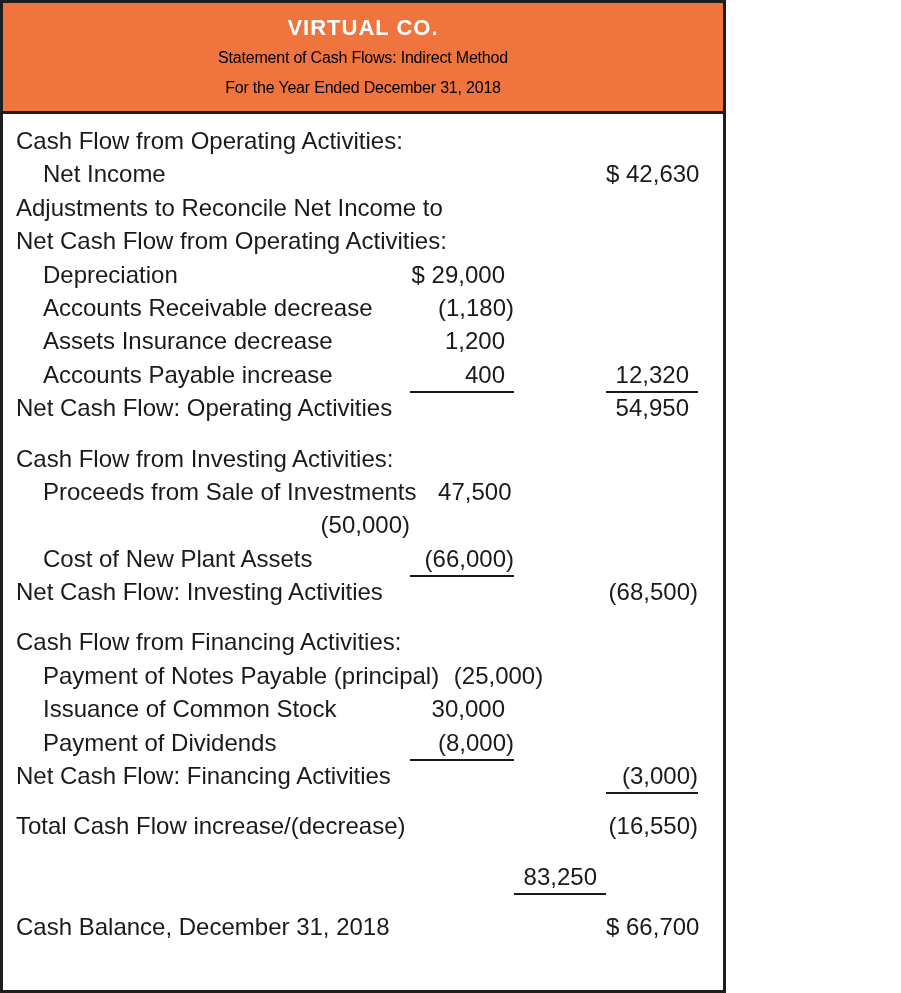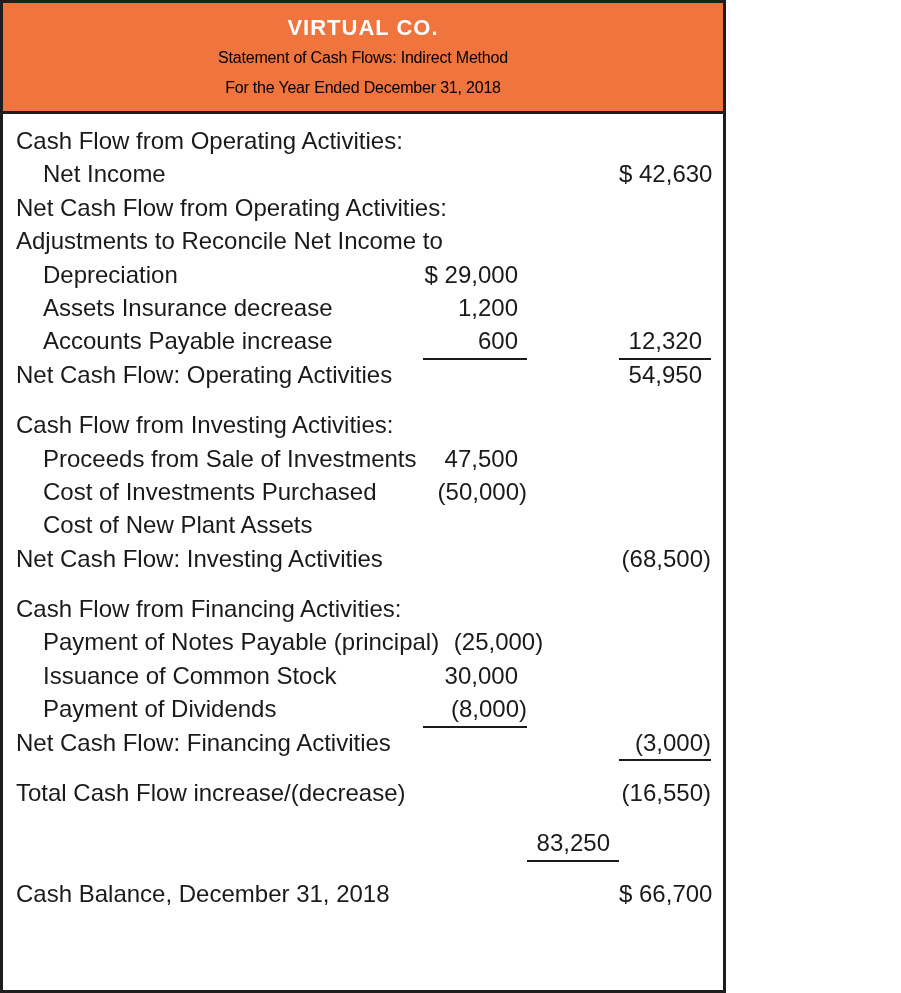--- a/index.html
+++ b/index.html
@@ -32,21 +32,21 @@
     letter-spacing: 1px;
   }
   .title, .period {
     font-size: 16px;
     line-height: 30px;
     font-weight: normal;
     color: #000000;
     letter-spacing: -0.2px;
   }
   .stmt-body {
-    padding: 10px 12px 0 13px;
+    padding: 10px 25px 0 13px;
   }
   .section { margin-top: 17px; }
   .section:first-child { margin-top: 0; }
   .row {
     display: grid;
     grid-template-columns: 1fr 104px 92px 92px;
     height: 33.4px;
     line-height: 33.4px;
     font-size: 24px;
     white-space: nowrap;
@@ -77,46 +77,52 @@
           <div class="cell"></div>
           <div class="cell num"></div>
         </div>
         <div class="row">
           <div class="cell label indent">Net Income</div>
           <div class="cell num"></div>
           <div class="cell"></div>
           <div class="cell num pad">$ 42,630</div>
         </div>
         <div class="row">
+          <div class="cell label">Adjustments to Reconcile Net Income to</div>
+          <div class="cell num"></div>
+          <div class="cell"></div>
+          <div class="cell num"></div>
+        </div>
+        <div class="row">
           <div class="cell label">Net Cash Flow from Operating Activities:</div>
-          <div class="cell num"></div>
-          <div class="cell"></div>
-          <div class="cell num"></div>
-        </div>
-        <div class="row">
-          <div class="cell label">Adjustments to Reconcile Net Income to</div>
           <div class="cell num"></div>
           <div class="cell"></div>
           <div class="cell num"></div>
         </div>
         <div class="row">
           <div class="cell label indent">Depreciation</div>
           <div class="cell num pad">$ 29,000</div>
           <div class="cell"></div>
           <div class="cell num"></div>
         </div>
         <div class="row">
+          <div class="cell label indent">Accounts Receivable decrease</div>
+          <div class="cell num">(1,180)</div>
+          <div class="cell"></div>
+          <div class="cell num"></div>
+        </div>
+        <div class="row">
           <div class="cell label indent">Assets Insurance decrease</div>
           <div class="cell num pad">1,200</div>
           <div class="cell"></div>
           <div class="cell num"></div>
         </div>
         <div class="row">
           <div class="cell label indent">Accounts Payable increase</div>
-          <div class="cell num rule pad">600</div>
+          <div class="cell num rule pad">400</div>
           <div class="cell"></div>
           <div class="cell num rule pad">12,320</div>
         </div>
         <div class="row">
           <div class="cell label">Net Cash Flow: Operating Activities</div>
           <div class="cell num"></div>
           <div class="cell"></div>
           <div class="cell num pad">54,950</div>
         </div>
       </div>
@@ -127,27 +133,27 @@
           <div class="cell"></div>
           <div class="cell num"></div>
         </div>
         <div class="row">
           <div class="cell label indent">Proceeds from Sale of Investments</div>
           <div class="cell num pad">47,500</div>
           <div class="cell"></div>
           <div class="cell num"></div>
         </div>
         <div class="row">
-          <div class="cell label indent">Cost of Investments Purchased</div>
           <div class="cell num">(50,000)</div>
           <div class="cell"></div>
           <div class="cell num"></div>
         </div>
         <div class="row">
           <div class="cell label indent">Cost of New Plant Assets</div>
+          <div class="cell num rule">(66,000)</div>
           <div class="cell"></div>
           <div class="cell num"></div>
         </div>
         <div class="row">
           <div class="cell label">Net Cash Flow: Investing Activities</div>
           <div class="cell num"></div>
           <div class="cell"></div>
           <div class="cell num">(68,500)</div>
         </div>
       </div>

